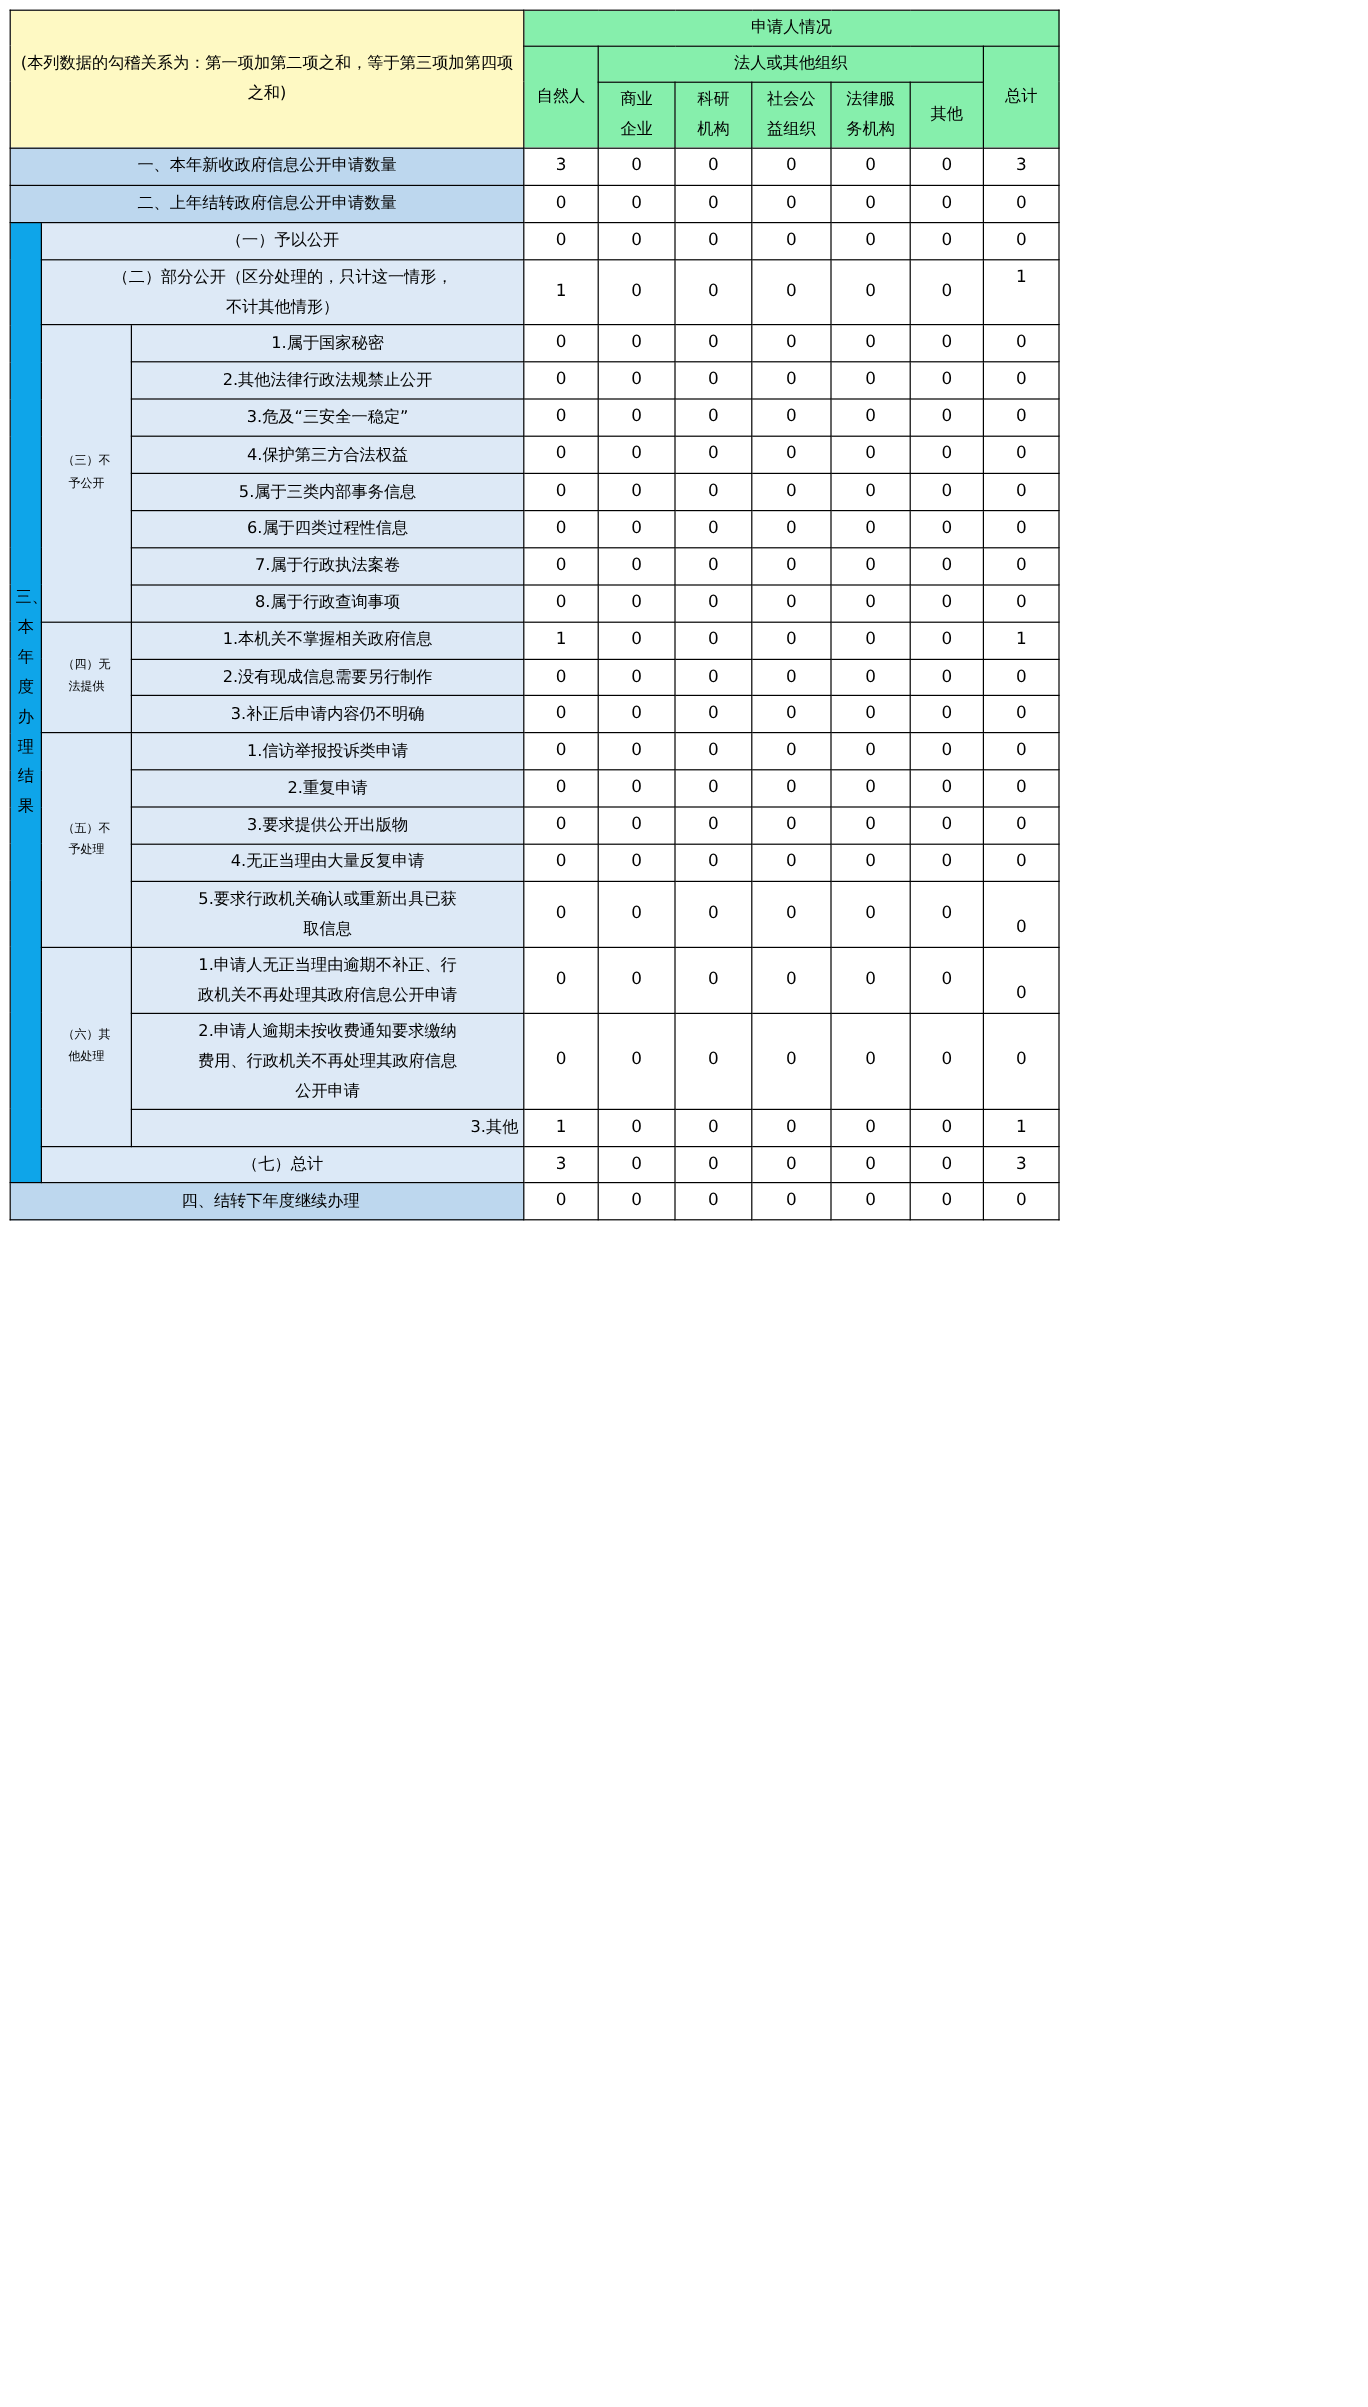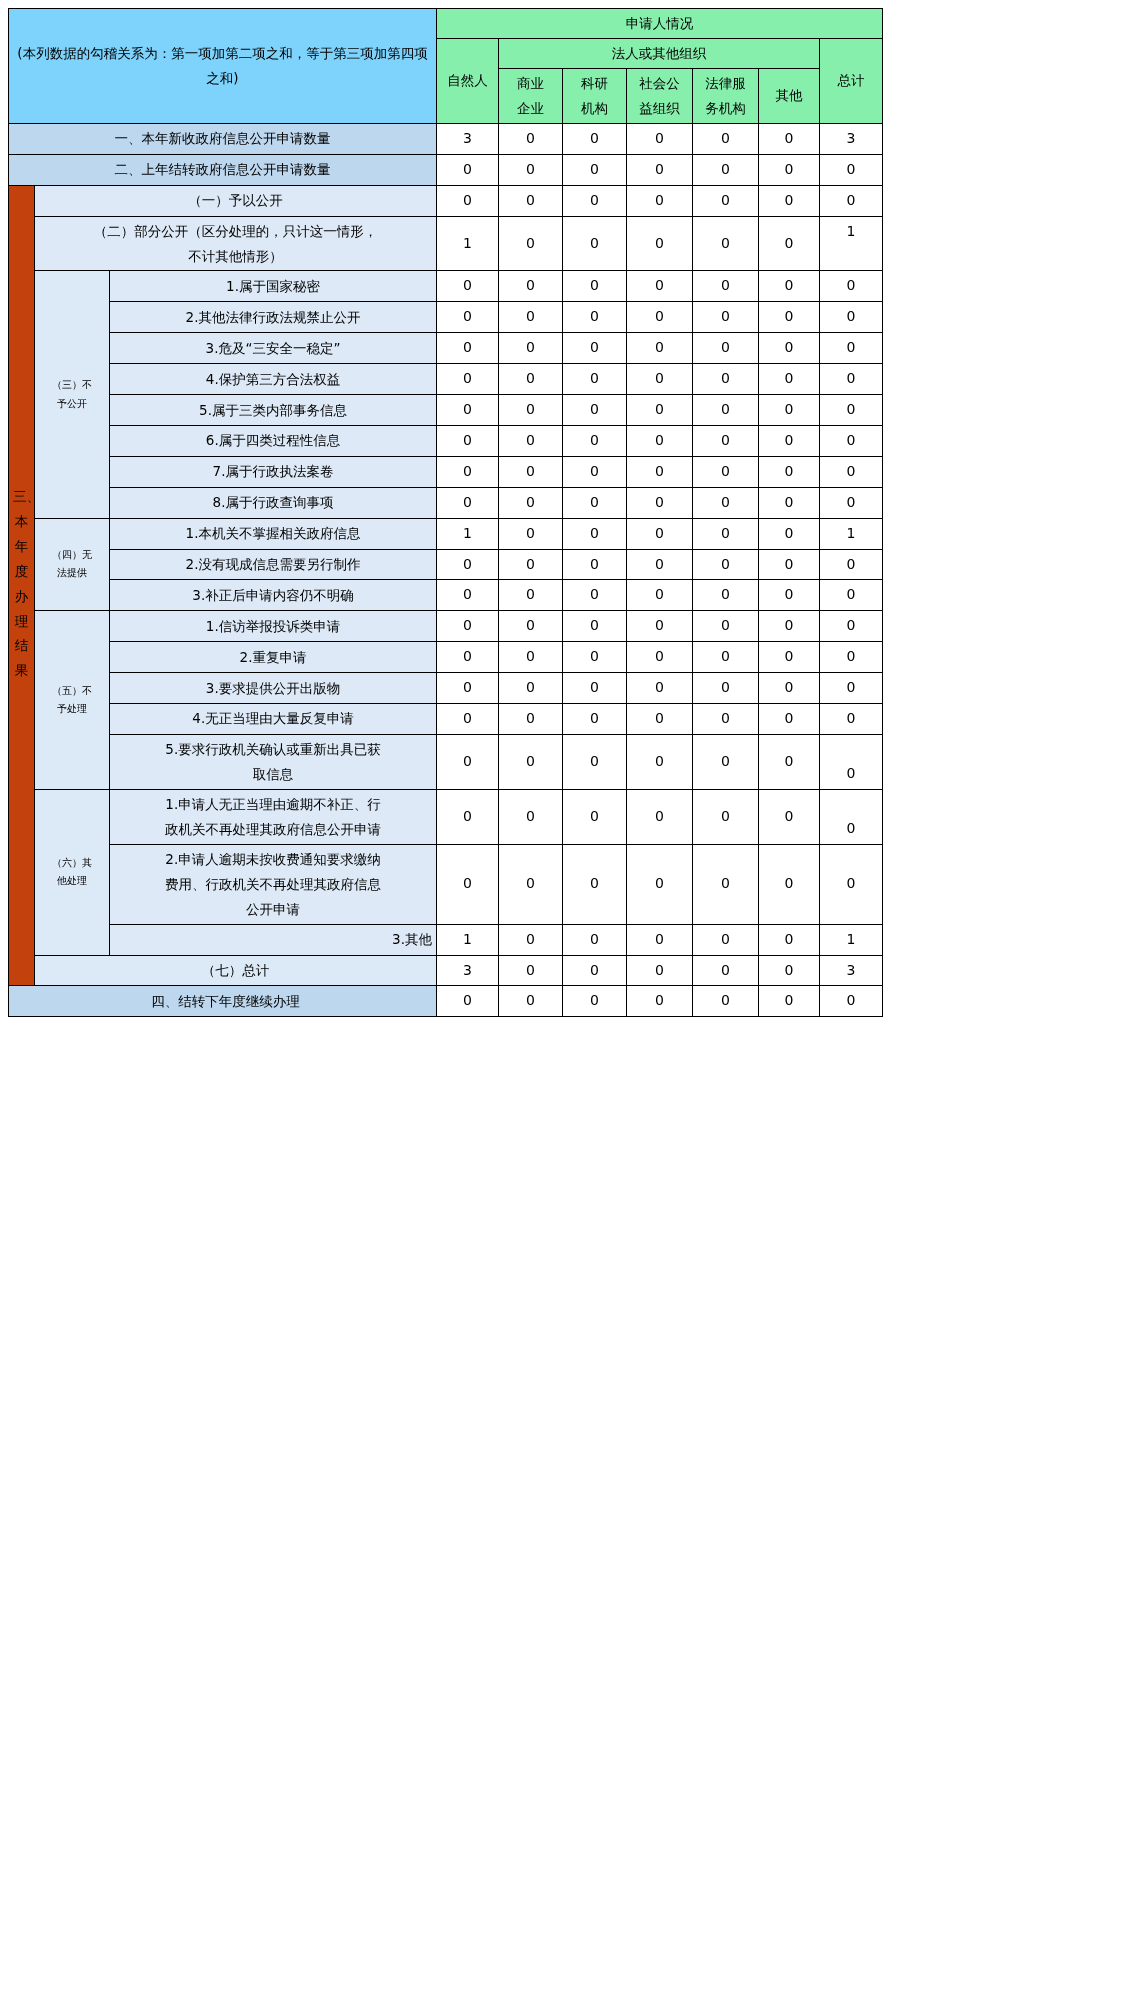--- a/index.html
+++ b/index.html
@@ -33,38 +33,37 @@
   
   .hdr {
     background: #86efac;
   }
   
   .lvl1 {
     background: #bdd7ee;
   }
   
   .spine {
-    background: #c2410c;
-    font-family: Liberation Mono, monospace;
+    background: #0ea5e9;
   }
   
   .grp {
     background: #dce9f7;
   }
   
   .item {
     background: #dde9f6;
   }
   
   .num {
     background: #ffffff;
     font-size: 14px;
   }
   .corner {
-    background: #7dd3fc;
+    background: #fef9c3;
     font-size: 13.5px;
     line-height: 2.6;
     padding: 6px 10px;
   }
   .vert {
     writing-mode: horizontal-tb;
     font-size: 13.5px;
     line-height: 2.4;
     width: 26px;
     padding: 2px 3px;

